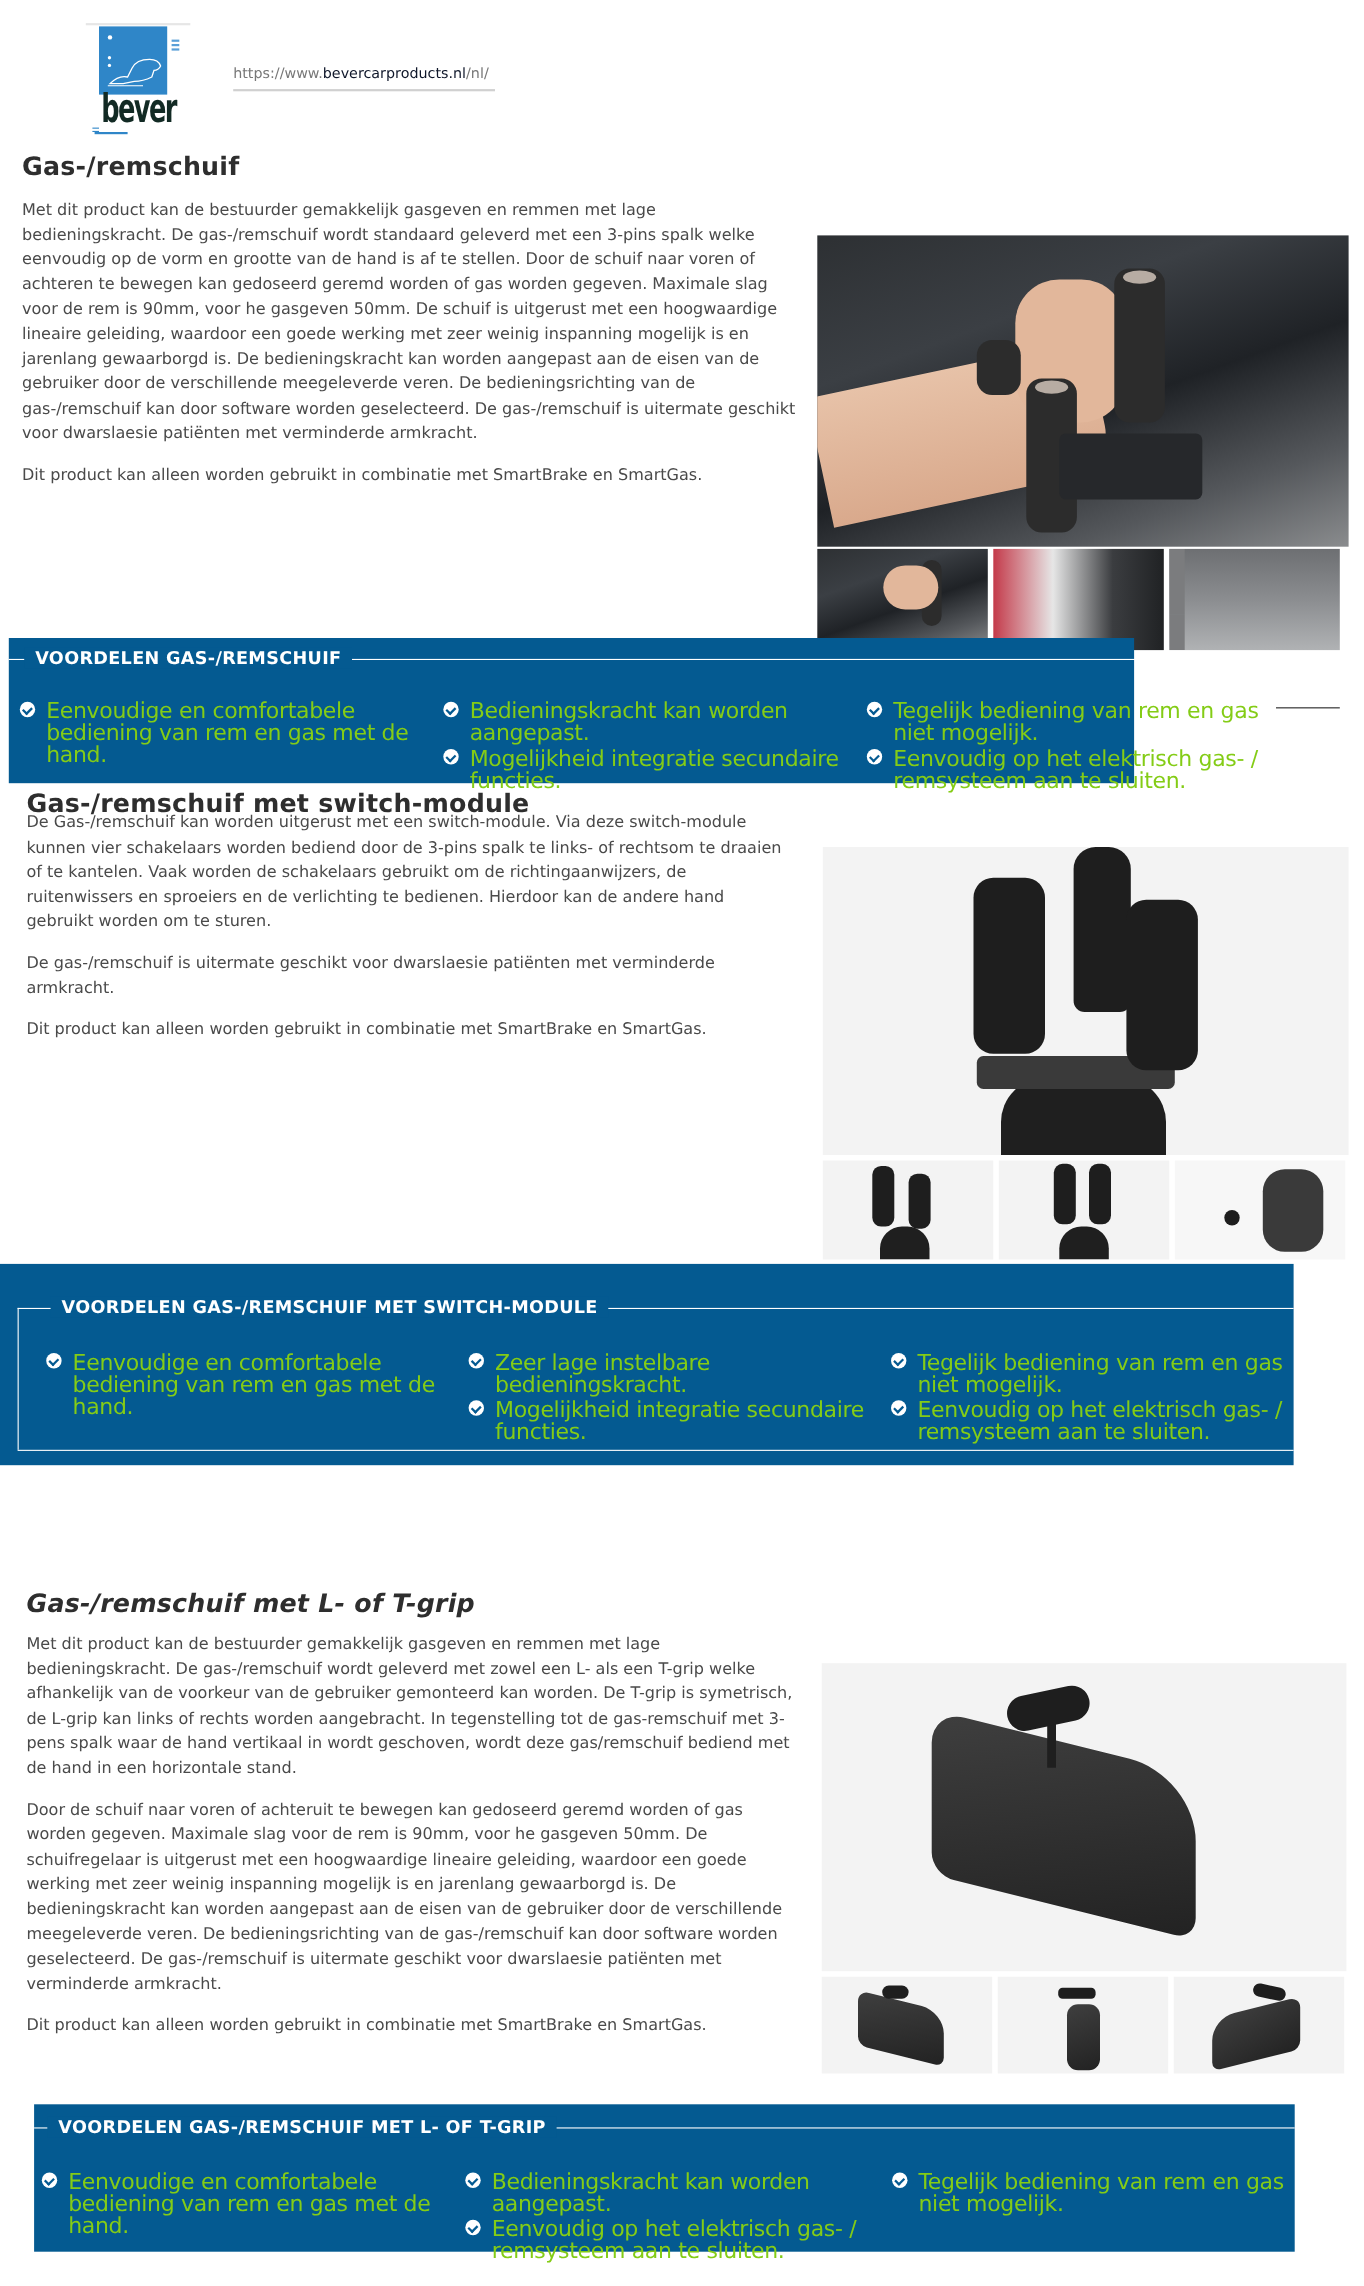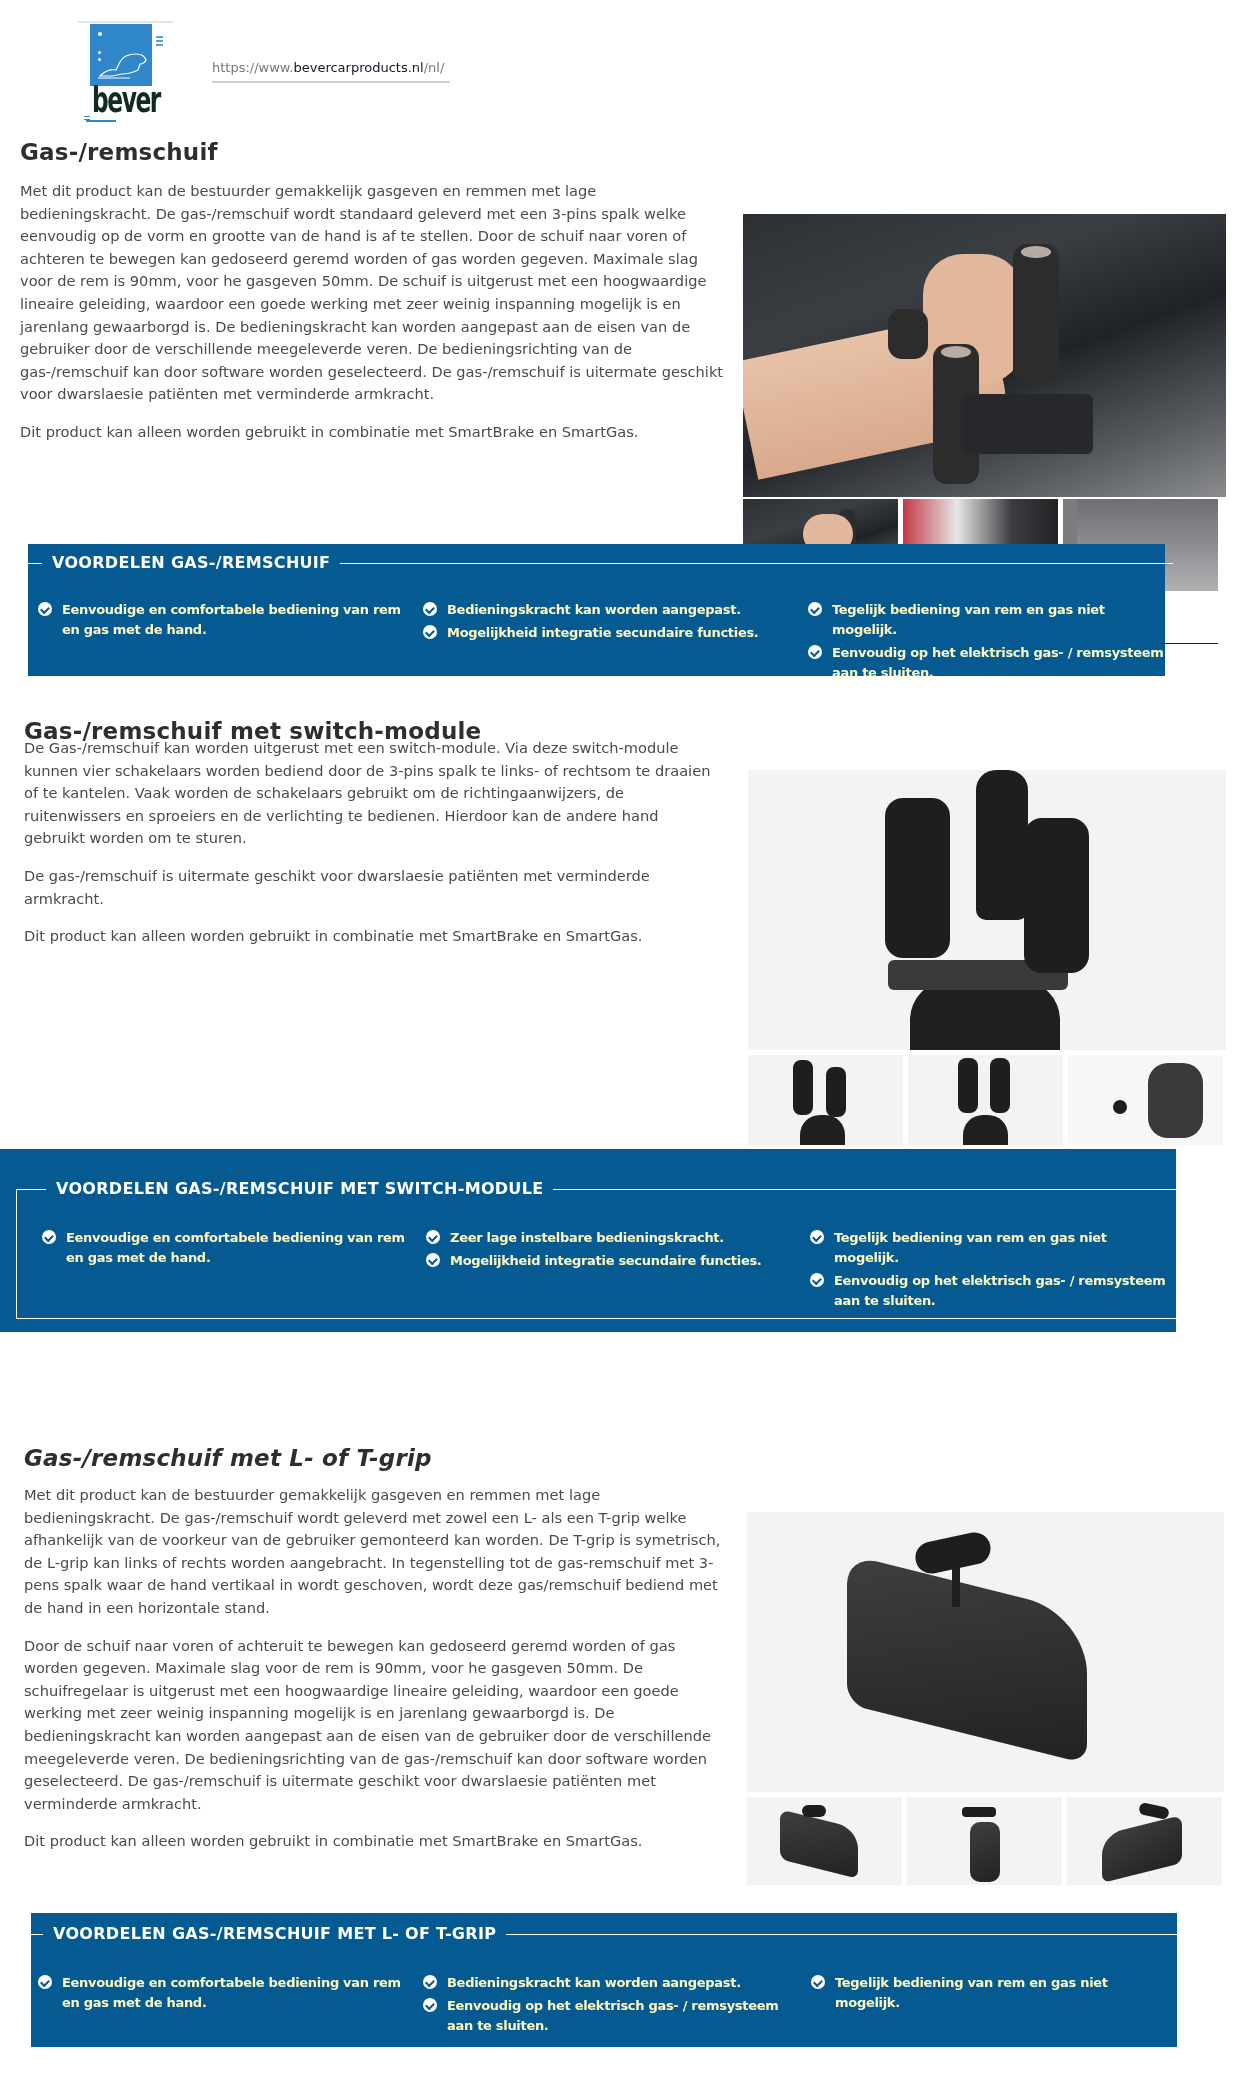--- a/index.html
+++ b/index.html
@@ -41,21 +41,21 @@
   .grip { position:absolute; background:#1e1e1e; border-radius: 18px; }
   .plate { position:absolute; background:#3a3a3a; border-radius: 6px; }
   .stem { position:absolute; background:#1f1f1f; }
   .box-body { position:absolute; background: linear-gradient(160deg,#3f3f3f,#222); border-radius: 30px 60px 20px 20px; }
 
   
   .banner { background: #045a91; color: #fff; }
   .banner-title { position: absolute; font-size: 16px; font-weight: bold; letter-spacing: 0.3px; color: #fff; white-space: nowrap; background: #045a91; padding: 0 10px; }
   .banner-line { position: absolute; height: 1px; background: #fff; }
   .banner-vline { position: absolute; width: 1px; background: #fff; }
-  .benefit-col { position: absolute; font-size: 13px; line-height: 20px; color: #fef9c3; letter-spacing: -0.3px; font-weight: bold; }
+  .benefit-col { position: absolute; font-size: 20px; line-height: 20px; color: #84cc16; letter-spacing: -0.3px; }
   .benefit { position: relative; padding-left: 24px; margin-bottom: 3px; }
   .check { position: absolute; left: 0; top: 2px; width: 14px; height: 14px; border-radius: 50%; background: #fff; }
   .check::after { content: ""; position: absolute; left: 4px; top: 2.5px; width: 3.5px; height: 6px; border: solid #045a91; border-width: 0 2px 2px 0; transform: rotate(45deg); }
 </style>
 </head>
 <body>
 
 <div class="abs logo-topline"></div>
 <a class="abs logo-box">
   <span class="dot" style="left:8px;top:8px;"></span>
@@ -103,21 +103,21 @@
   <div class="hand" style="left:60px;top:15px;width:50px;height:40px;"></div>
 </div>
 <div class="abs img photo-red" style="left:903px;top:499px;width:155px;height:92px;">
   <div class="handle" style="left:62px;top:20px;width:18px;height:60px;"></div>
 </div>
 <div class="abs img photo-grey" style="left:1063px;top:499px;width:155px;height:92px;">
   <div class="handle" style="left:50px;top:25px;width:14px;height:60px;background:#7b7c7e;"></div>
   <div class="handle" style="left:68px;top:32px;width:14px;height:60px;background:#7b7c7e;"></div>
 </div>
 
-<div class="abs banner" style="left:8px;top:544px;width:1137px;height:132px;margin-left:20px;">
+<div class="abs banner" style="left:8px;top:580px;width:1023px;height:132px;">
   <div class="banner-line" style="left:0;top:19px;width:1145px;"></div>
   <div class="banner-title" style="left:14px;top:9px;">VOORDELEN GAS-/REMSCHUIF</div>
   <div class="benefit-col" style="left:10px;top:56px;width:370px;">
     <div class="benefit"><span class="check"></span><span>Eenvoudige en comfortabele bediening van rem en gas met de hand.</span></div>
   </div>
   <div class="benefit-col" style="left:395px;top:56px;width:370px;">
     <div class="benefit"><span class="check"></span><span>Bedieningskracht kan worden aangepast.</span></div>
     <div class="benefit"><span class="check"></span><span>Mogelijkheid integratie secundaire functies.</span></div>
   </div>
   <div class="benefit-col" style="left:780px;top:56px;width:360px;">

